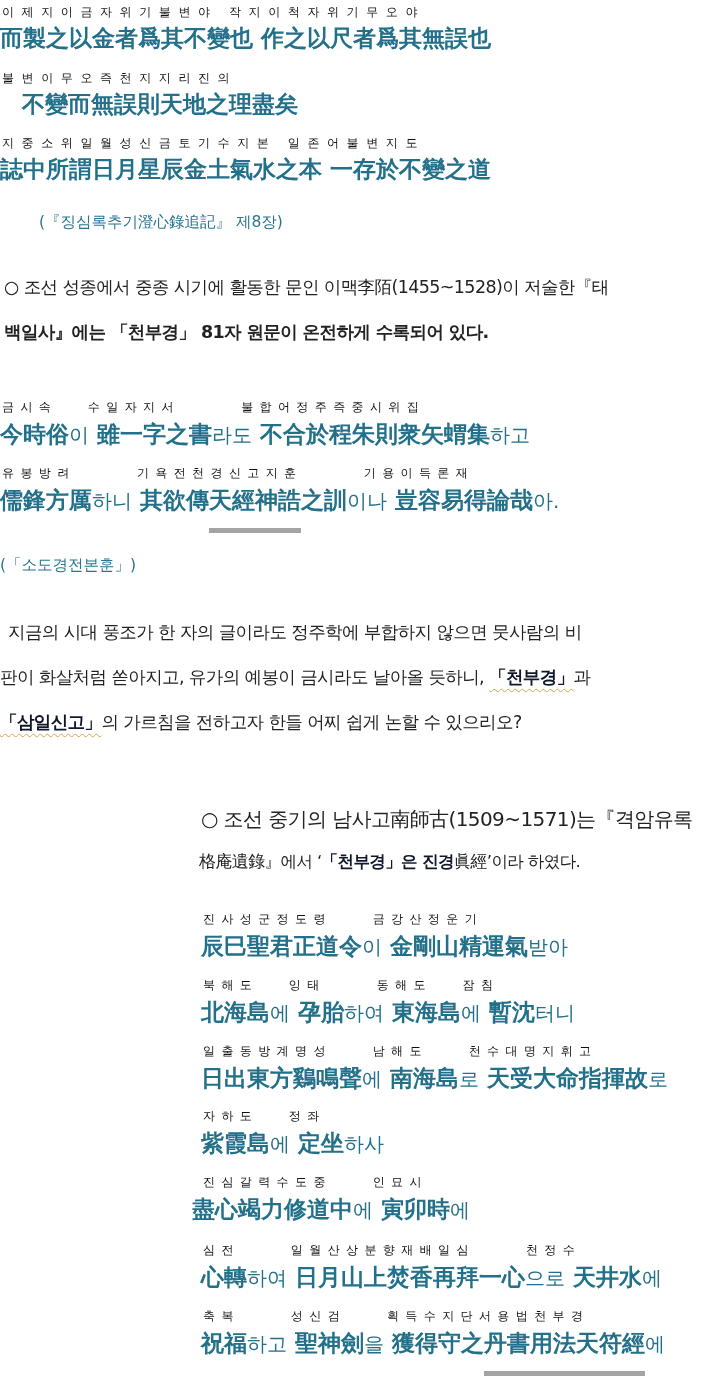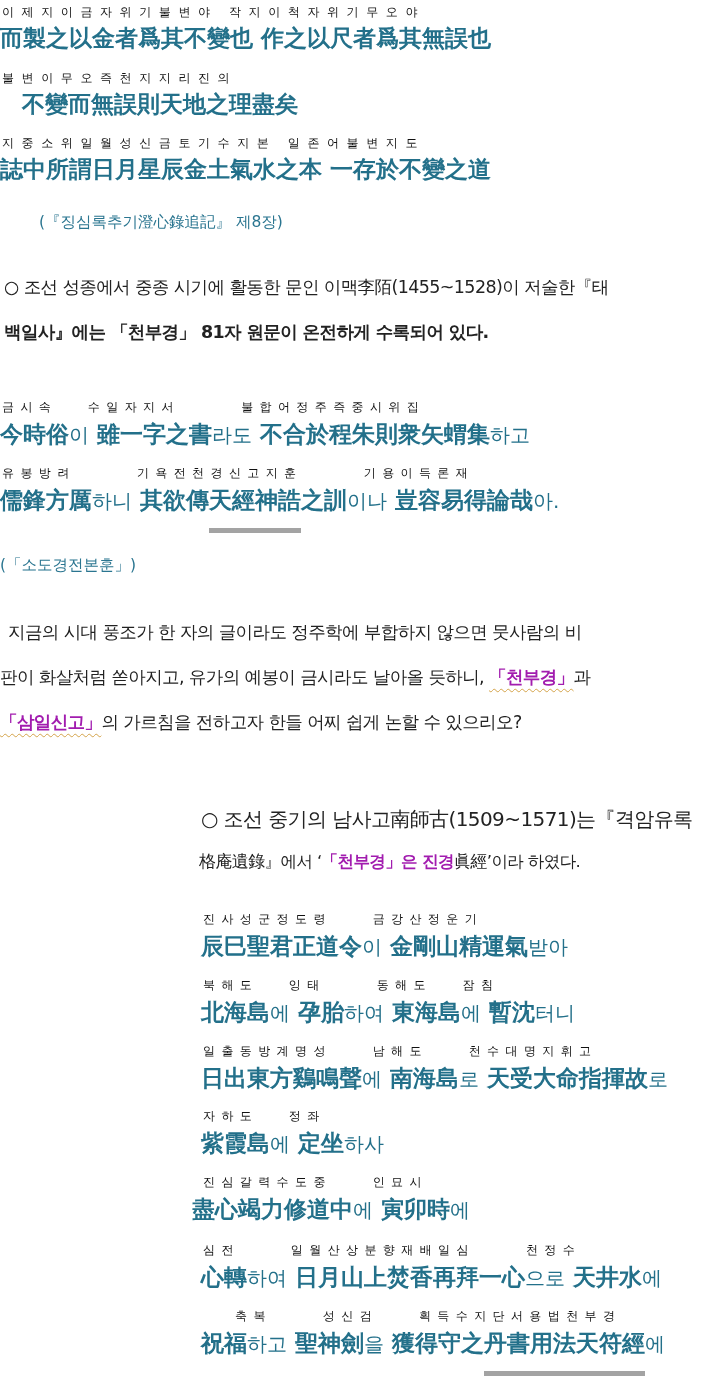--- a/index.html
+++ b/index.html
@@ -10,21 +10,21 @@
              letter-spacing:6.4px; line-height:20px; }
   .hanja { font-family:"DejaVu Serif","Liberation Serif",serif; font-weight:bold;
            font-size:23px; color:#23708a; line-height:28px; letter-spacing:0px; }
   .hanja .k { font-family:"DejaVu Sans",sans-serif; font-weight:normal; font-size:20px; }
   .src { font-family:"DejaVu Sans",sans-serif; font-size:15.5px; color:#2a7590; }
   .body-text { font-family:"DejaVu Sans",sans-serif; font-size:17.5px; color:#222;
                letter-spacing:-0.6px; }
   .red-ul { border-bottom:5px solid #a3a3a3; padding-bottom:15px; }
   .wavy { text-decoration: underline wavy #d4a34a; text-decoration-thickness:1px;
           text-underline-offset:5px; }
-  .strong { font-weight:bold; color:#a21caf; }
+  .strong { font-weight:bold; color:#0f172a; }
   .small-han { font-family:"DejaVu Serif",serif; font-size:17px; }
 </style>
 </head>
 <body>
 
 <div>
   <div class="abs reading" style="left:2px;top:2px;letter-spacing:7.6px;">이제지이금자위기불변야 작지이척자위기무오야</div>
   <div class="abs hanja" style="left:0;top:24px;">而製之以金者爲其不變也 作之以尺者爲其無誤也</div>
   <div class="abs reading" style="left:2px;top:68px;letter-spacing:7.6px;">불변이무오즉천지지리진의</div>
   <div class="abs hanja" style="left:0;top:90px;padding-left:22px;">不變而無誤則天地之理盡矣</div>
@@ -93,19 +93,19 @@
   <div class="abs reading" style="left:203px;top:1172px;white-space:pre;">진심갈력수도중    인묘시</div>
   <div class="abs hanja" style="left:192px;top:1195px;">
     <span>盡心竭力修道中</span><span class="k">에</span><span> </span><span>寅卯時</span><span class="k">에</span>
   </div>
 
   <div class="abs reading" style="left:203px;top:1240px;white-space:pre;">심전     일월산상분향재배일심     천정수</div>
   <div class="abs hanja" style="left:201px;top:1263px;">
     <span>心轉</span><span class="k">하여</span><span> </span><span>日月山上焚香再拜一心</span><span class="k">으로</span><span> </span><span>天井水</span><span class="k">에</span>
   </div>
 
-  <div class="abs reading" style="left:203px;top:1306px;white-space:pre;margin-left:32px;">축복     성신검    획득수지단서용법천부경</div>
+  <div class="abs reading" style="left:203px;top:1306px;white-space:pre;">축복     성신검    획득수지단서용법천부경</div>
   <div class="abs hanja" style="left:201px;top:1329px;">
     <span>祝福</span><span class="k">하고</span>
     <span>聖神劍</span><span class="k">을</span>
     <span>獲得守之</span><span class="red-ul">丹書用法天符經</span><span class="k">에</span>
   </div>
 </div>
 
 </body></html>

